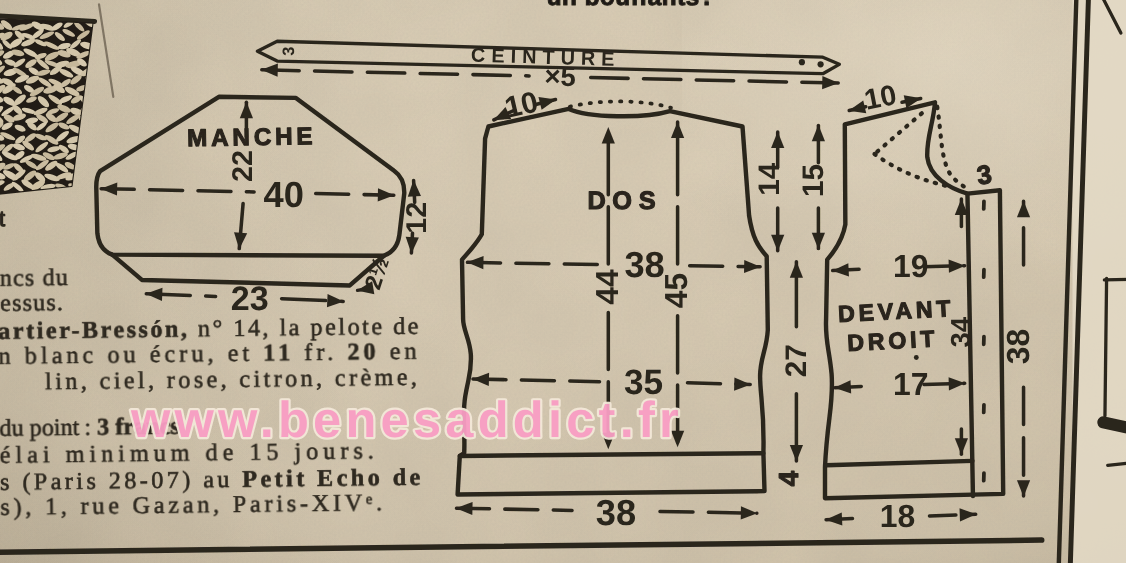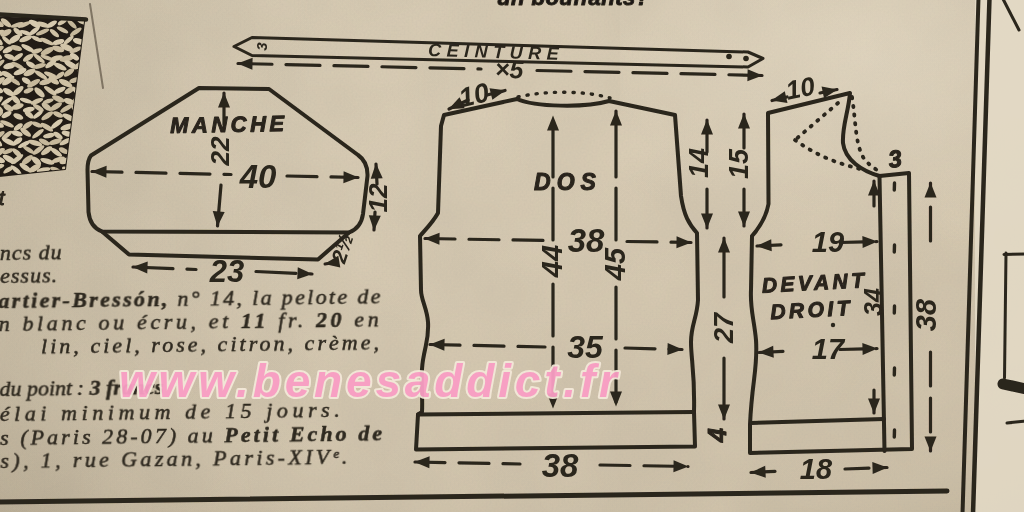--- a/index.html
+++ b/index.html
@@ -1,17 +1,17 @@
 <!DOCTYPE html>
 <html><head>
 <meta charset="utf-8">
 <style>
   html,body{margin:0;padding:0;}
   #page{position:relative;width:1024px;height:512px;overflow:hidden;
-        background:#8b5cf6;font-family:"Liberation Sans",sans-serif;font-style:italic;}
+        background:#8b5cf6;font-family:"Liberation Sans",sans-serif;}
   #diagram text, .sans{font-family:"Liberation Sans",sans-serif;}
   .ser, .ser text{font-family:"Liberation Serif",serif;}
 </style>
 </head>
 <body>
 <div id="page">
 <svg width="1024" height="512" viewBox="0 0 1024 512">
 <defs>
   <marker id="ar" markerUnits="userSpaceOnUse" markerWidth="20" markerHeight="16" refX="15" refY="8" orient="auto-start-reverse">
     <path d="M0.5,2 L15.5,8 L0.5,14 z" fill="#2a251c"></path>

